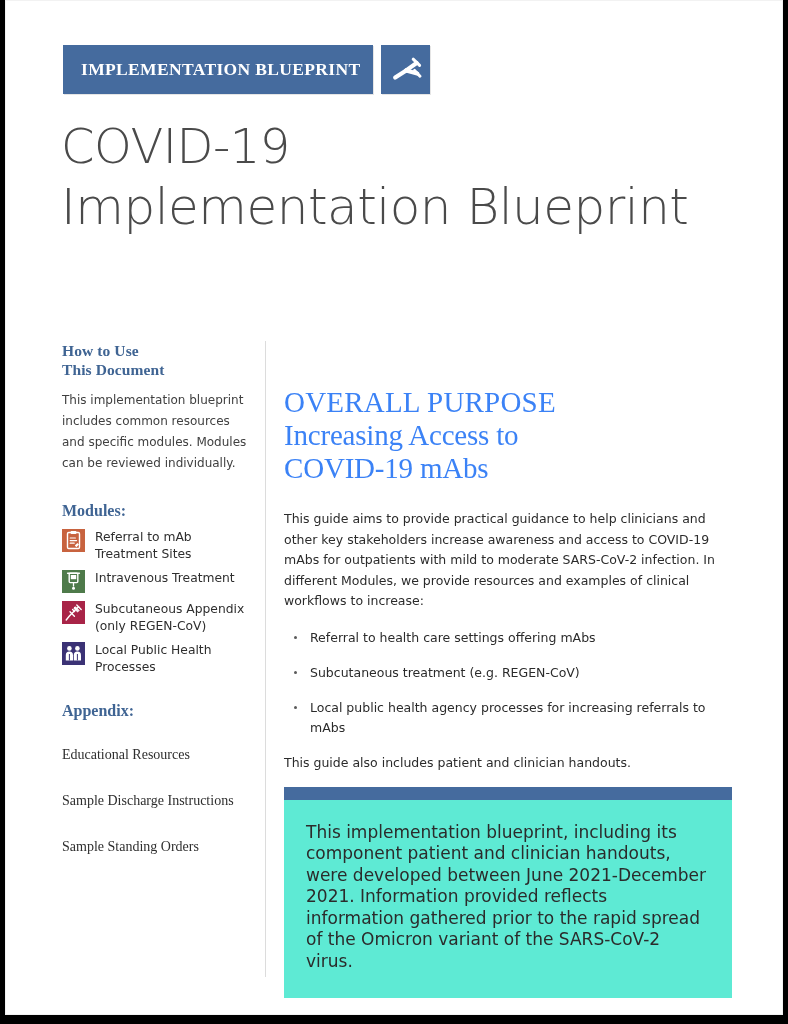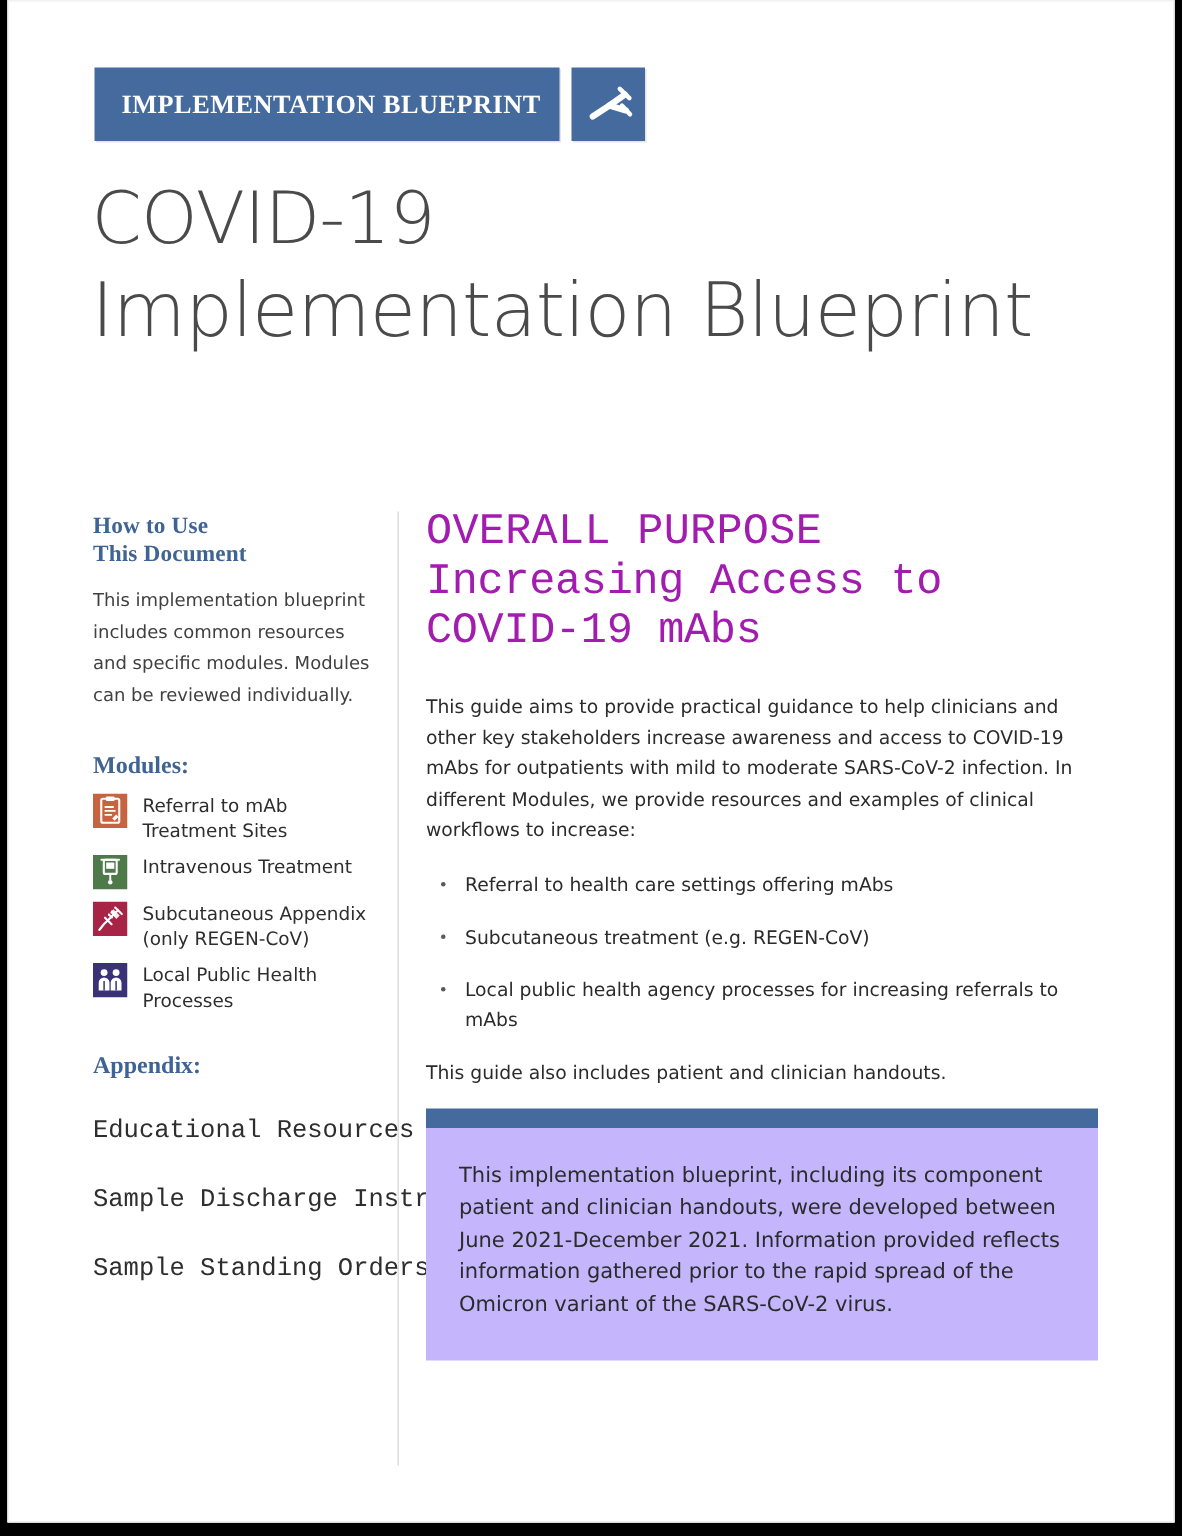--- a/index.html
+++ b/index.html
@@ -165,41 +165,42 @@
   .appendix-head {
     margin-top: 27px;
     color: #3f6493;
     font-family: "Liberation Serif", serif;
     font-weight: bold;
     font-size: 16px;
   }
   .appendix-list { margin-top: 8px; }
   .appendix-item {
     color: #2e2e2e;
-    font-family: Liberation Mono, monospace;
-    font-size: 17px;
+    font-family: Liberation Serif, serif;
+    font-size: 14px;
     line-height: 23px;
     white-space: nowrap;
     margin-top: 23px;
   }
 
   
   .main-col {
     position: absolute;
     left: 279px;
     top: 338px;
     width: 452px;
   }
   .purpose-title {
-    color: #a21caf;
-    font-family: Liberation Mono, monospace;
+    color: #3b82f6;
+    font-family: Liberation Serif, serif;
     font-weight: 300;
     font-size: 29px;
     line-height: 33px;
     letter-spacing: -0.2px;
+    margin-top: 48px;
   }
   .purpose-title .pl { display: block; }
   .purpose-title .pl.caps { letter-spacing: 0.2px; }
 
   .main-p {
     margin-top: 24px;
     color: #2b2b2b;
     font-family: "DejaVu Sans", sans-serif;
     font-size: 12.5px;
     line-height: 20.5px;
@@ -239,25 +240,25 @@
   
   .callout {
     margin-top: 14px;
     width: 448px;
   }
   .callout-bar {
     height: 13px;
     background: #456B9E;
   }
   .callout-body {
-    background: #c4b5fd;
+    background: #5eead4;
     padding: 22px 22px 26px 22px;
     color: #2b2b2b;
     font-family: "DejaVu Sans", sans-serif;
-    font-size: 14px;
+    font-size: 17px;
     line-height: 21.5px;
   }
 </style>
 </head>
 <body>
 
 <div class="page-frame">
   <div class="page-inner">
     <div class="page-hairline"></div>
 

